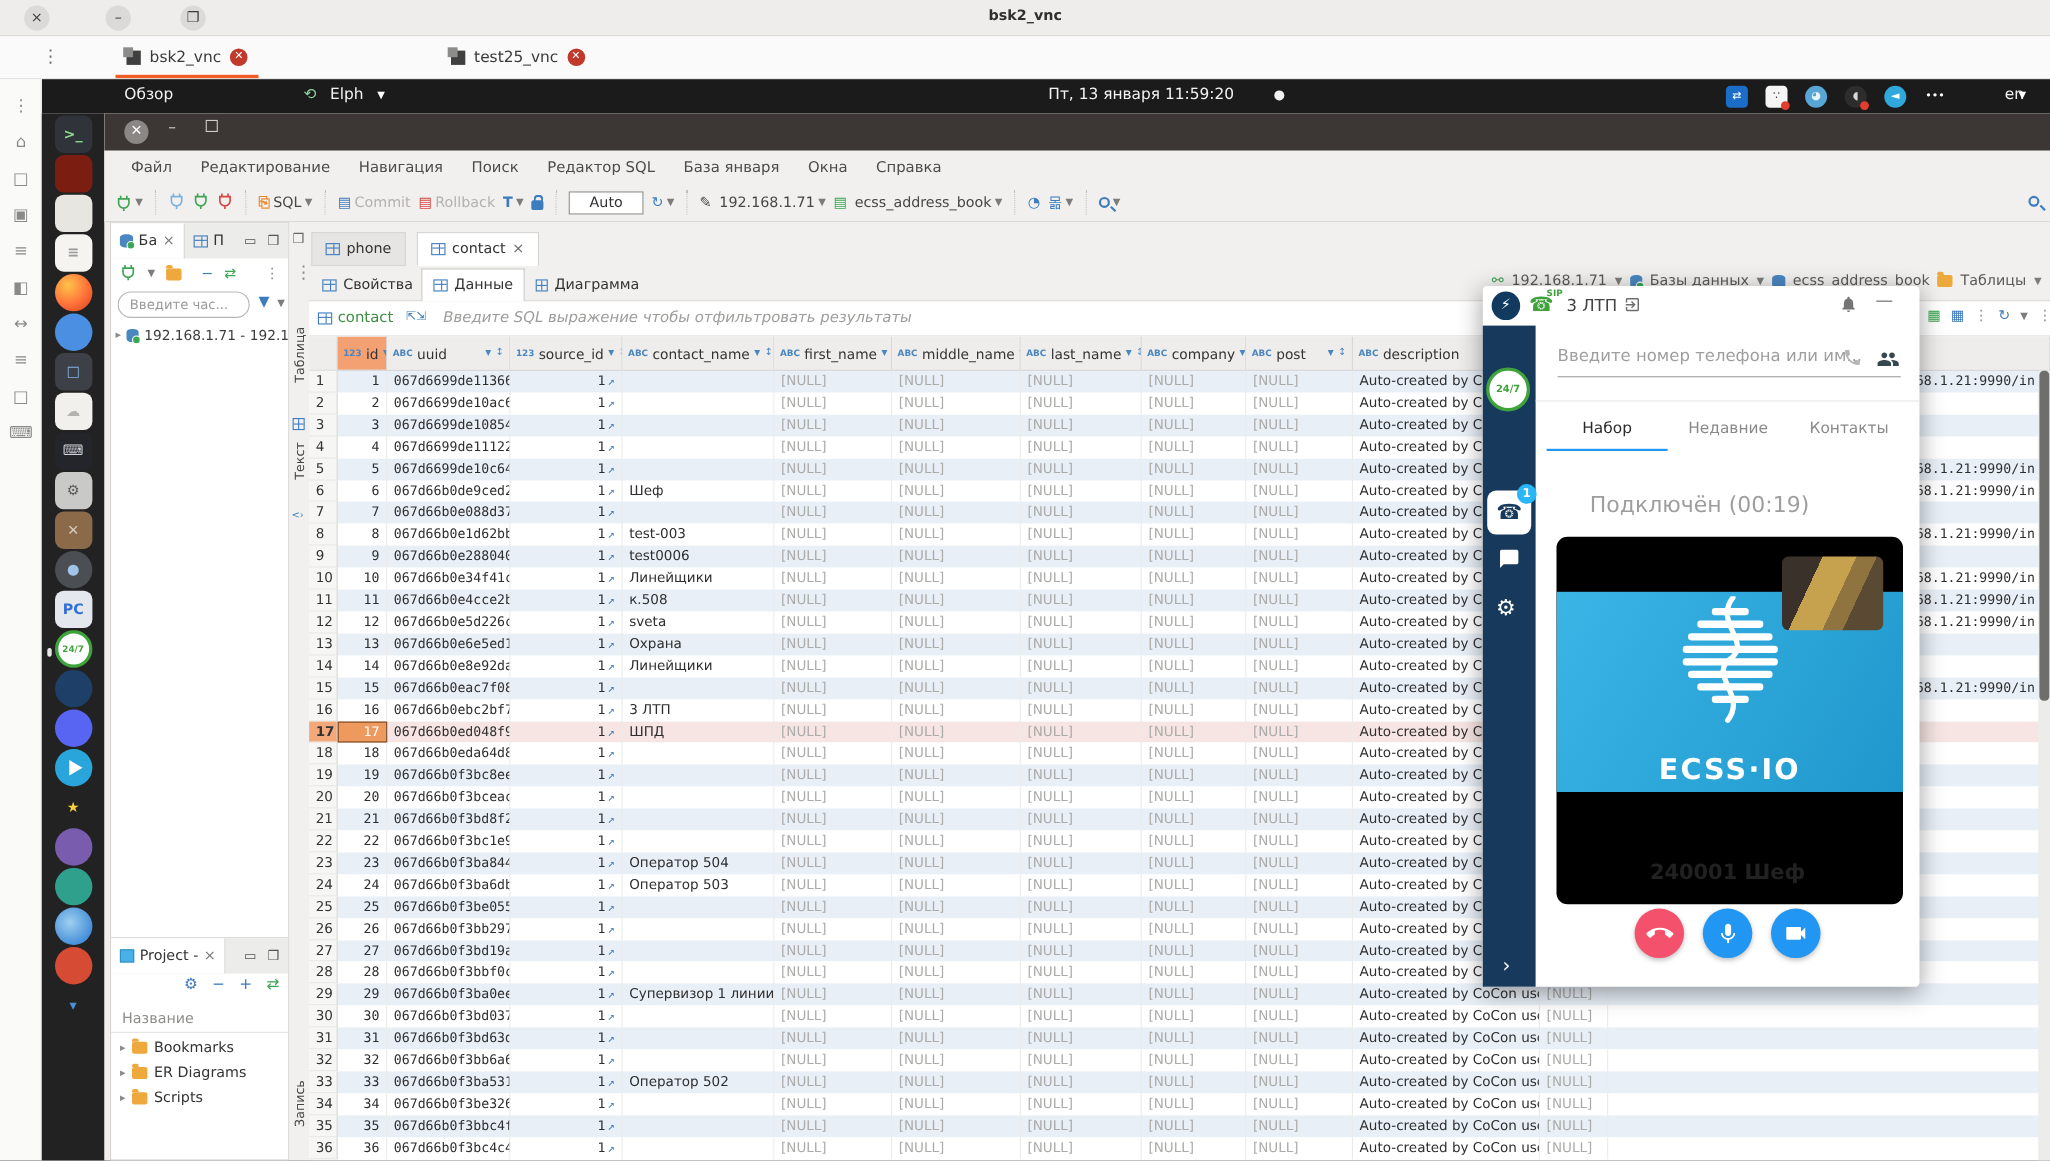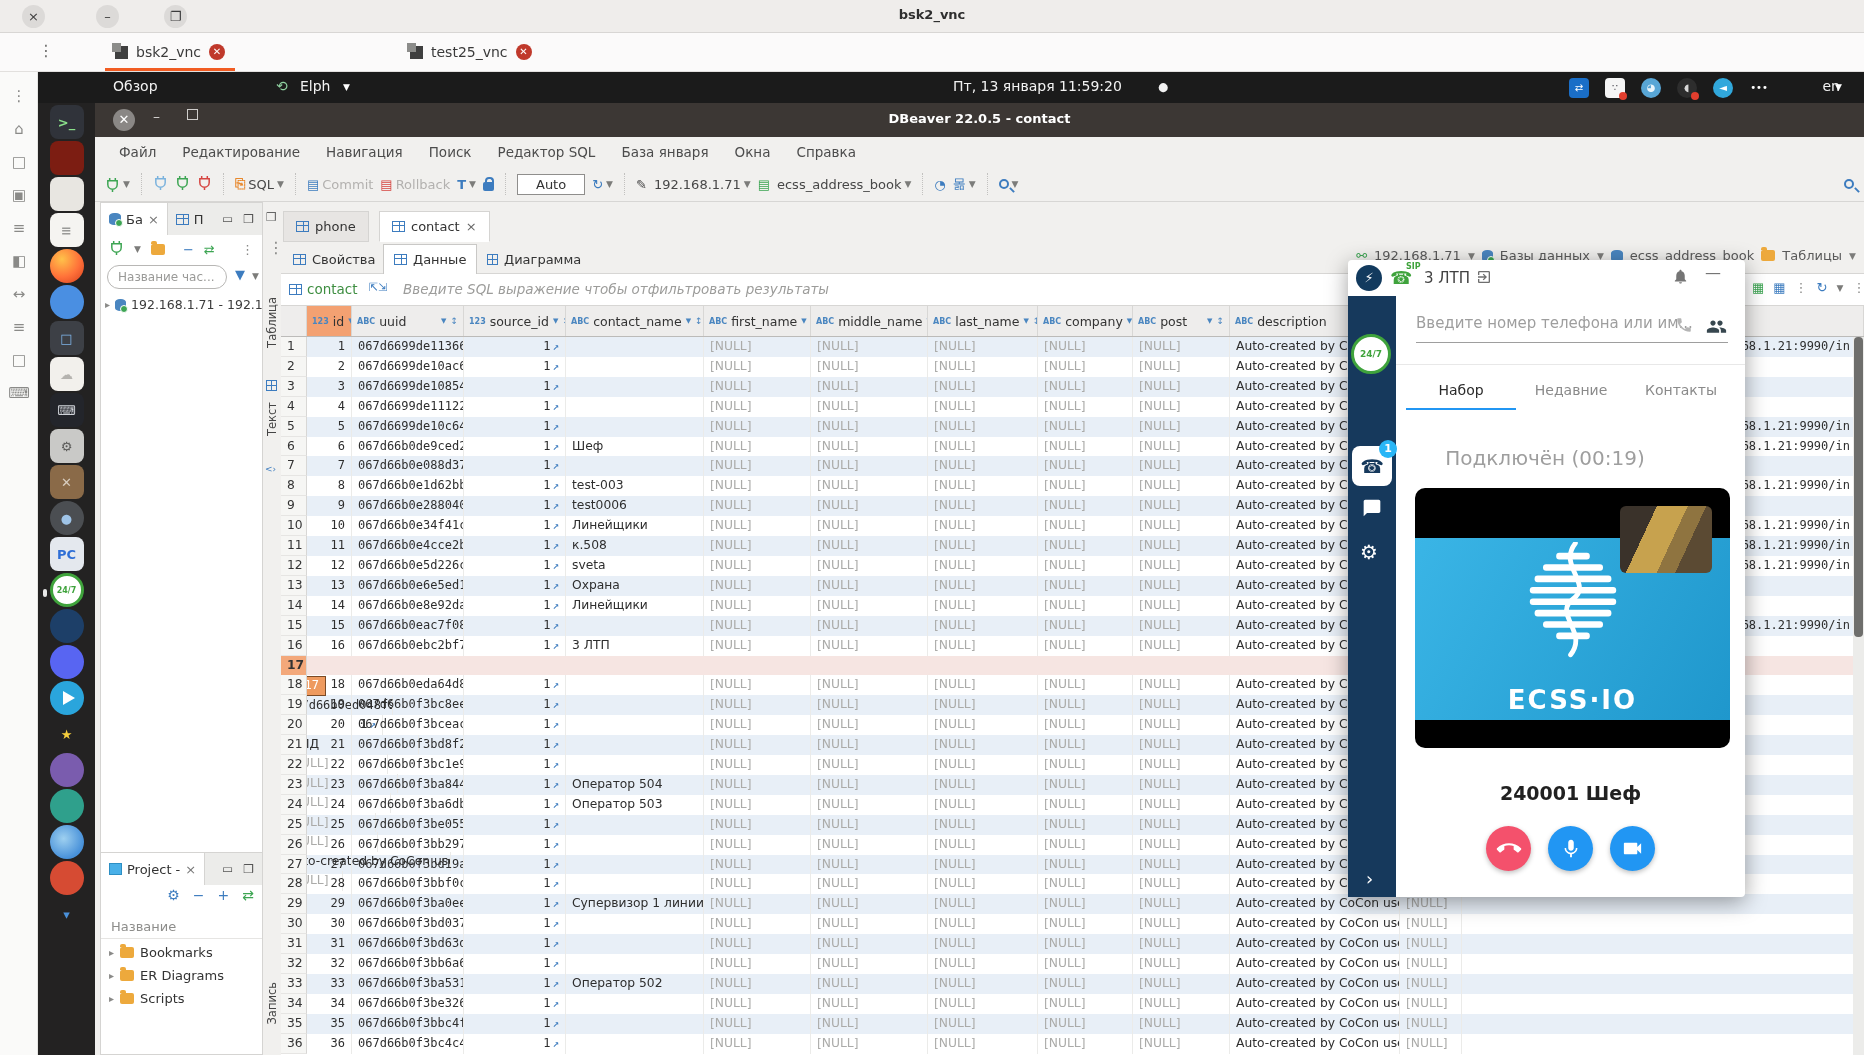--- a/index.html
+++ b/index.html
@@ -99,21 +99,21 @@
   .grid { position:absolute; left:186px; top:203px; width:1583px; height:749px; background:#fff; overflow:hidden; }
   .ghead { display:flex; height:31px; border-bottom:1px solid #bcbbb9; }
   .gh-cell { flex:0 0 auto; background:#eeedec; border-right:1px solid #d8d7d5; display:flex; align-items:center; gap:4px; padding:0 5px; font-size:12.5px; color:#333; white-space:nowrap; overflow:hidden; }
   .gh-cell.sorted { background:#f3a172; }
   .gh-cell.flex1 { flex:1 1 auto; }
   .ct { font-size:8px; font-weight:bold; color:#4a86c0; }
   .ci-f { font-size:7px; color:#4a86c0; margin-left:auto; }
   .ci-s { font-size:9px; color:#4a86c0; }
   .grow { display:flex; height:19.92px; background:#fff; }
   .grow.alt { background:#e8eff7; }
-  .grow.sel { background:#f6e5e2;flex-direction:column; }
+  .grow.sel { background:#f6e5e2; }
   .gc { flex:0 0 auto; border-right:1px solid #ebebe9; line-height:19.5px; font-size:12.3px; color:#2e2e2e; padding:0 6px; white-space:nowrap; overflow:hidden; }
   .mono { font-family:"DejaVu Sans Mono", monospace; font-size:12px; }
   .cg { background:#f6f6f4; border-right:1px solid #d8d7d5; border-bottom:1px solid #e6e5e3; color:#333; }
   .sel .cg { background:#f3a87a; font-weight:bold; }
   .ci { text-align:right; }
   .sel-id { background:#ee9a5f; color:#fff; outline:1.5px solid #7a4a26; outline-offset:-1.5px; }
   .cnull { color:#ababa9; }
   .cs { text-align:right; }
   .lnk { color:#3d7cbf; font-size:11px; margin-left:2px; }
   .curl { flex:1 1 auto; position:relative; border-right:none; }
@@ -140,21 +140,21 @@
   .sp-more { position:absolute; left:18px; bottom:8px; color:#fff; font-size:18px; }
   .sp-input { position:absolute; left:68px; top:54px; font-size:15px; color:#9e9e9e; }
   .sp-inputline { position:absolute; left:68px; top:82px; width:312px; height:1px; background:#9e9e9e; }
   .sp-inpic { position:absolute; top:56px; }
   .sp-div { position:absolute; left:48px; top:104px; width:349px; height:1px; background:#e8e8e8; }
   .sp-tabs { position:absolute; left:58px; top:110px; width:330px; height:40px; display:flex; }
   .sp-tab { flex:1; text-align:center; line-height:40px; font-size:14px; color:#8a8a8a; position:relative; }
   .sp-tab.active { color:#2b2b2b; }
   .sp-tab.active:after { content:""; position:absolute; left:0; right:0; bottom:0; height:2.5px; background:#2196f3; }
   .sp-status { position:absolute; left:48px; top:186px; width:298px; text-align:center; font-size:20px; color:#9e9e9e; }
-  .sp-video { position:absolute; left:67px; top:228px; width:315px; height:260px; background:#000; border-radius:10px; overflow:hidden; }
+  .sp-video { position:absolute; left:67px; top:228px; width:315px; height:334px; background:#000; border-radius:10px; overflow:hidden; }
   .sp-blue { position:absolute; left:0; top:50px; width:100%; height:182px; background:linear-gradient(120deg,#3ab5e6,#1f97cc); }
   .ecss-text { position:absolute; bottom:5px; width:100%; text-align:center; color:#fff; font-size:26px; font-weight:bold; letter-spacing:2px; }
   .pip { position:absolute; right:18px; top:18px; width:92px; height:67px; border-radius:6px;
          background:linear-gradient(115deg,#3a322a 0 30%, #c7a24e 30% 55%, #8f7440 55% 70%, #5b4a33 70%); }
   .sp-name { position:absolute; left:48px; top:522px; width:349px; text-align:center; font-size:19px; font-weight:bold; color:#212121; }
   .sp-btns { position:absolute; left:48px; top:566px; width:349px; display:flex; justify-content:center; gap:17px; }
   .cbtn { width:45px; height:45px; border-radius:50%; display:flex; align-items:center; justify-content:center; box-shadow:0 2px 5px rgba(0,0,0,.25); }
   .cbtn.red { background:#f4516c; } .cbtn.blue { background:#2196f3; }
 
   .q-lens { display:inline-block; width:10px; height:10px; border:2px solid #3d7cbf; border-radius:50%; position:relative; }
@@ -244,21 +244,20 @@
       <div class="dock-item i-swirl circle"></div>
       <div class="dock-item circle" style="background: rgb(214, 75, 51);"></div>
       <div class="dock-item" style="color: rgb(74, 144, 217);">▾</div>
     </div>
 
   <div class="dbv">
     <div class="dbv-titlebar">
       <div class="dbv-close">✕</div>
       <div class="dbv-min">–</div>
       <div class="dbv-max"></div>
-      <div class="dbv-title">DBeaver 22.0.5 - contact</div>
     </div>
 
     <div class="menubar">
       <span>Файл</span>
       <span>Редактирование</span>
       <span>Навигация</span>
       <span>Поиск</span>
       <span>Редактор SQL</span>
       <span>База января</span>
       <span>Окна</span>
@@ -352,21 +351,21 @@
       <div class="navtools">
         <span><svg class="plug" viewBox="0 0 16 16">
               <path d="M5 1v3M11 1v3M3 4h10v4a5 5 0 0 1-10 0zM8 13v3" stroke="#3da553" stroke-width="1.6" fill="none"></path>
             </svg></span>
         <span class="caret">▼</span>
         <span class="folder"></span>
         <span class="icn-blue" style="margin-left:8px">−</span>
         <span class="icn-green">⇄</span>
         <span style="margin-left:auto; color:#8a8a88">⋮</span>
       </div>
-      <div class="filterbox">Название час...</div>
+      <div class="filterbox">Введите час...</div>
       <span class="icn-blue" style="position:absolute; left:134px; top:64px; font-size:13px">▼</span>
       <span class="caret" style="position:absolute; left:151px; top:68px">▼</span>
       <div class="treeitem">
         <span style="color:#8a8a88; font-size:10px">▸</span>
         <span class="dbcyl"></span>
         <span>192.168.1.71 - 192.16</span>
       </div>
     </div>
 
     <div class="projpanel">

